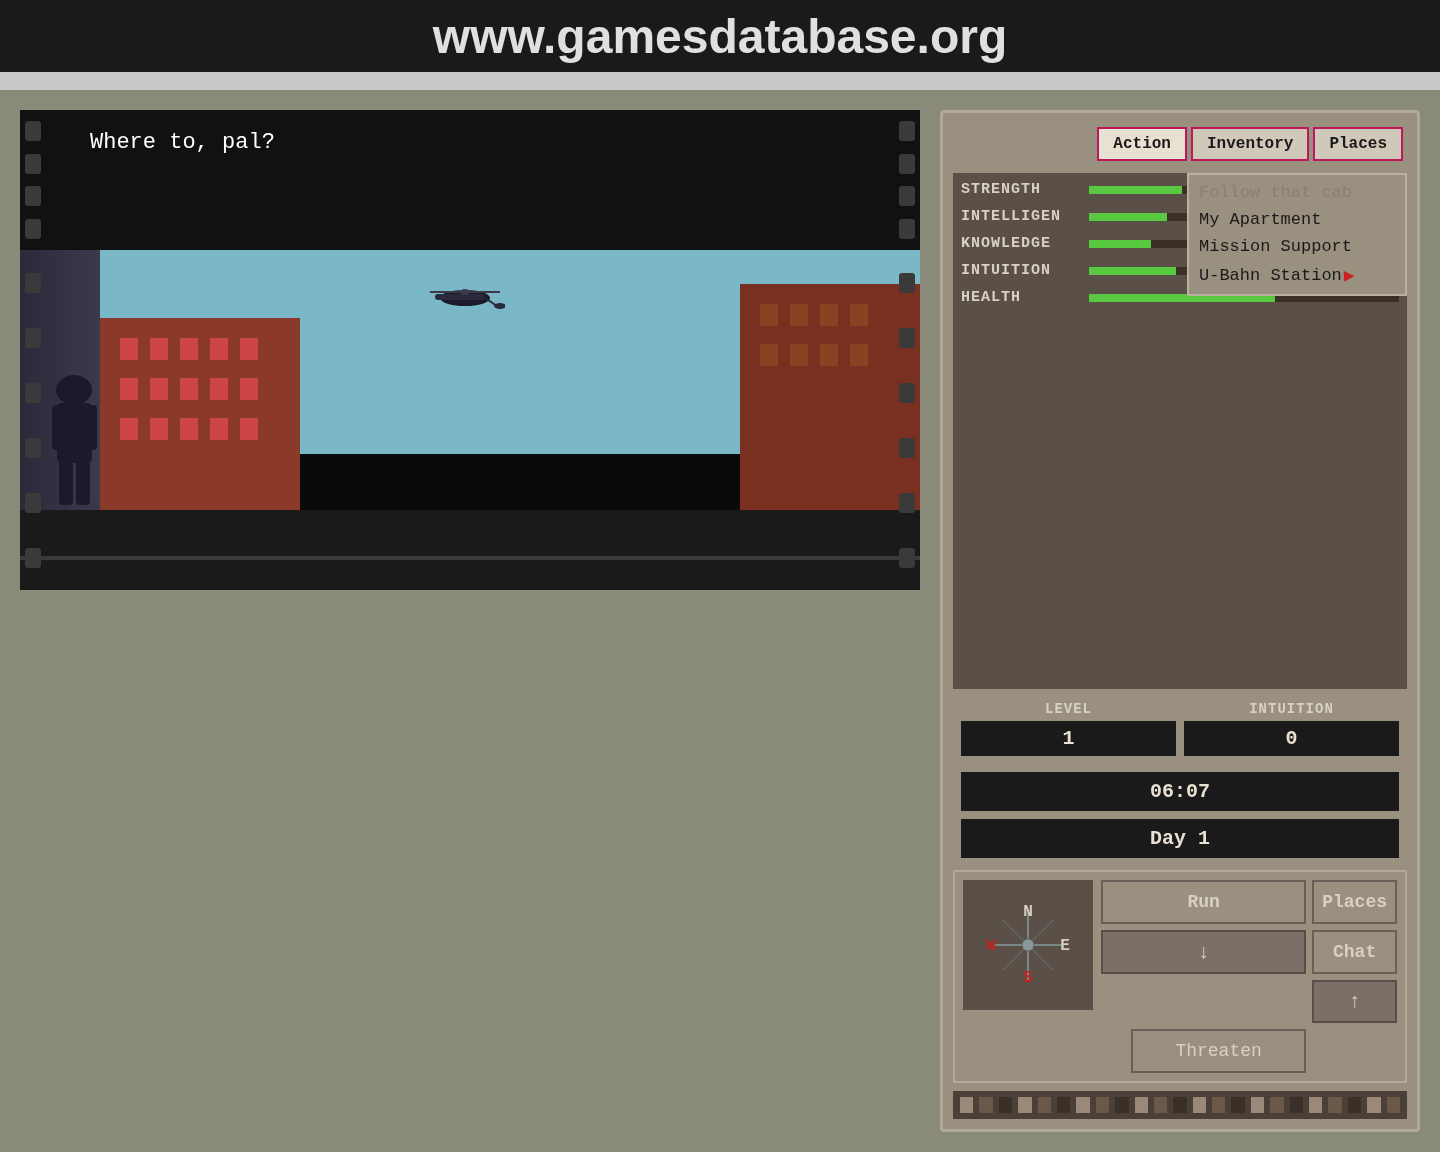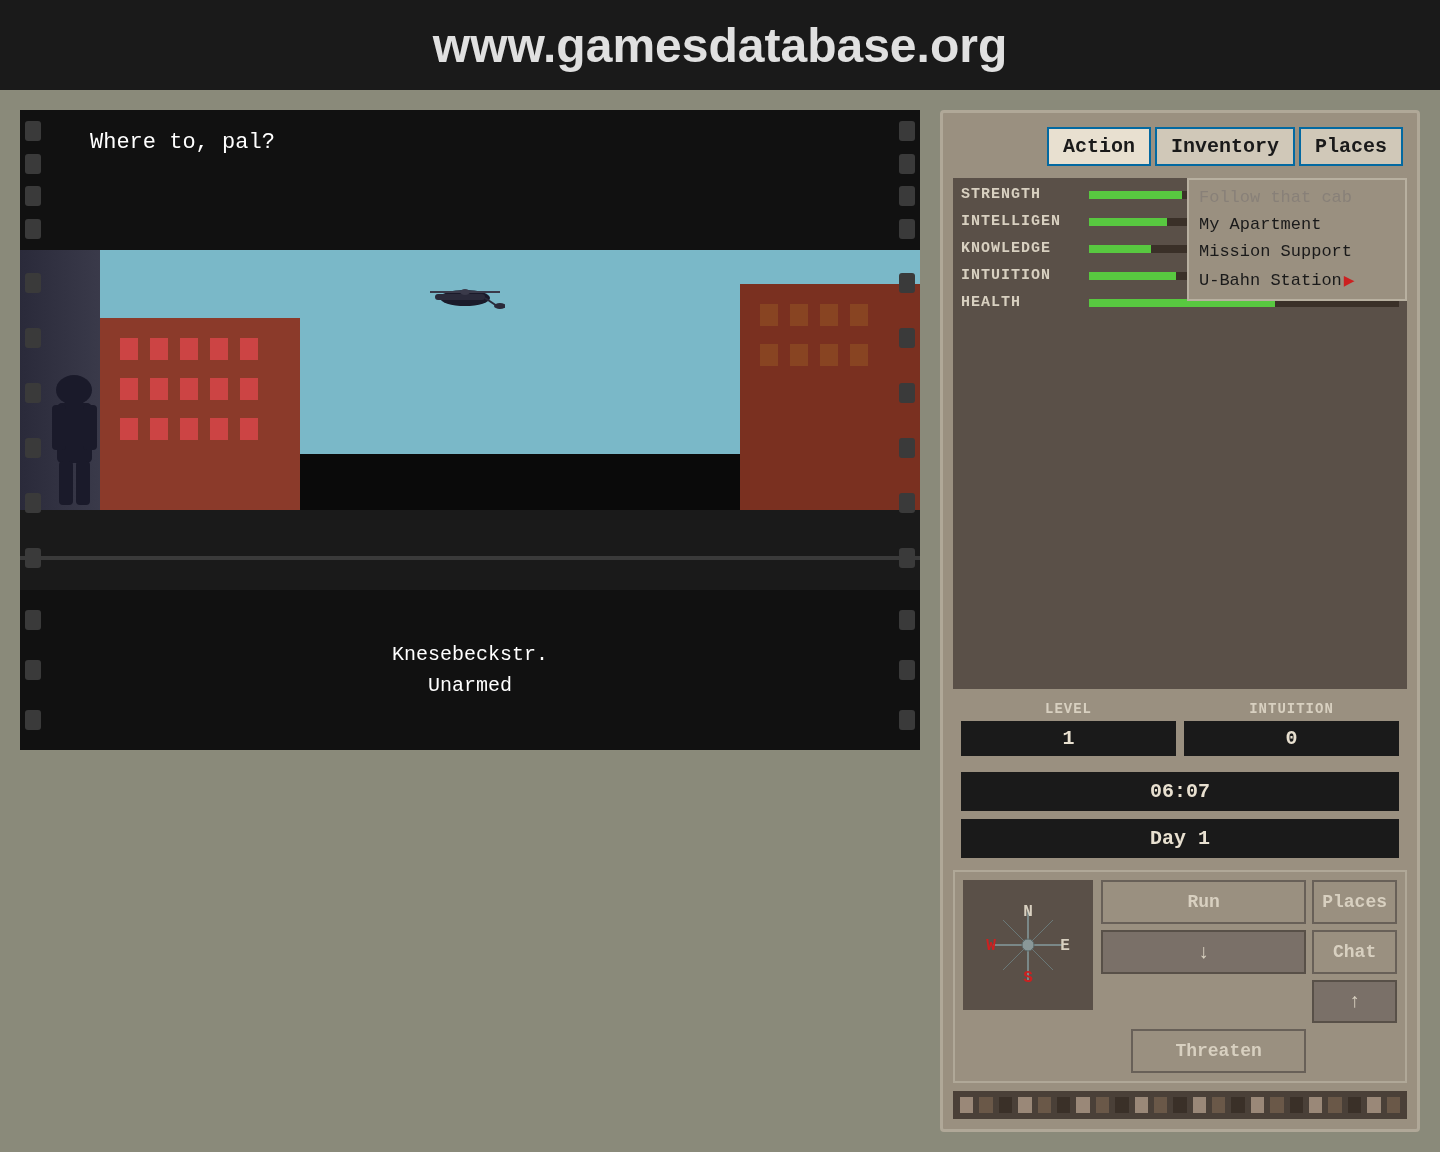--- a/index.html
+++ b/index.html
@@ -9,21 +9,21 @@
       background: #c8c8c8;
       font-family: 'Courier New', monospace;
       overflow: hidden;
       position: relative;
     }
 
     
     #watermark-bar {
       position: absolute;
       top: 0; left: 0; right: 0;
-      height: 90px;
+      height: 72px;
       background: #1a1a1a;
       display: flex;
       align-items: center;
       justify-content: center;
     }
     #watermark-text {
       color: #e0e0e0;
       font-size: 48px;
       font-weight: bold;
       font-family: Arial, sans-serif;
@@ -152,23 +152,23 @@
     
     #tab-bar {
       display: flex;
       gap: 4px;
       justify-content: flex-end;
       padding: 4px;
     }
 
     .tab-btn {
       background: #d0c8b8;
-      border: 2px solid #0369a1;
+      border: 2px solid #be185d;
       color: #1a1a1a;
-      font-size: 20px;
+      font-size: 16px;
       font-family: 'Courier New', monospace;
       font-weight: bold;
       padding: 6px 14px;
       cursor: pointer;
     }
     .tab-btn.active {
       background: #e8e0d0;
     }
 
     
@@ -350,21 +350,21 @@
       text-align: center;
     }
 
     .threaten-btn {
       grid-column: 1 / -1;
       background: #9a9080;
       border: 2px solid #686058;
       color: #d8d0c0;
       font-size: 18px;
       font-family: 'Courier New', monospace;
-      font-weight: bold;
+      font-weight: normal;
       padding: 10px;
       cursor: pointer;
       text-align: center;
       margin-left: 30px;
     }
 
     
     #bottom-strip {
       background: #4a4038;
       height: 28px;
@@ -530,34 +530,20 @@
           <div class="film-hole"></div>
           <div class="film-hole"></div>
           <div class="film-hole"></div>
           <div class="film-hole"></div>
           <div class="film-hole"></div>
           <div class="film-hole"></div>
         </div>
       </div>
     </div>
 
-    <div id="status-bar" class="film-strip">
-      <div class="film-holes">
-        <div class="film-hole"></div>
-        <div class="film-hole"></div>
-        <div class="film-hole"></div>
-      </div>
-      <div class="film-holes right-holes">
-        <div class="film-hole"></div>
-        <div class="film-hole"></div>
-        <div class="film-hole"></div>
-      </div>
-      <span class="status-text">Knesebeckstr.</span>
-      <span class="status-text">Unarmed</span>
-    </div>
 
   </div>
 
   <div id="right-panel">
 
     <div id="tab-bar">
       <button class="tab-btn active">Action</button>
       <button class="tab-btn">Inventory</button>
       <button class="tab-btn">Places</button>
     </div>

